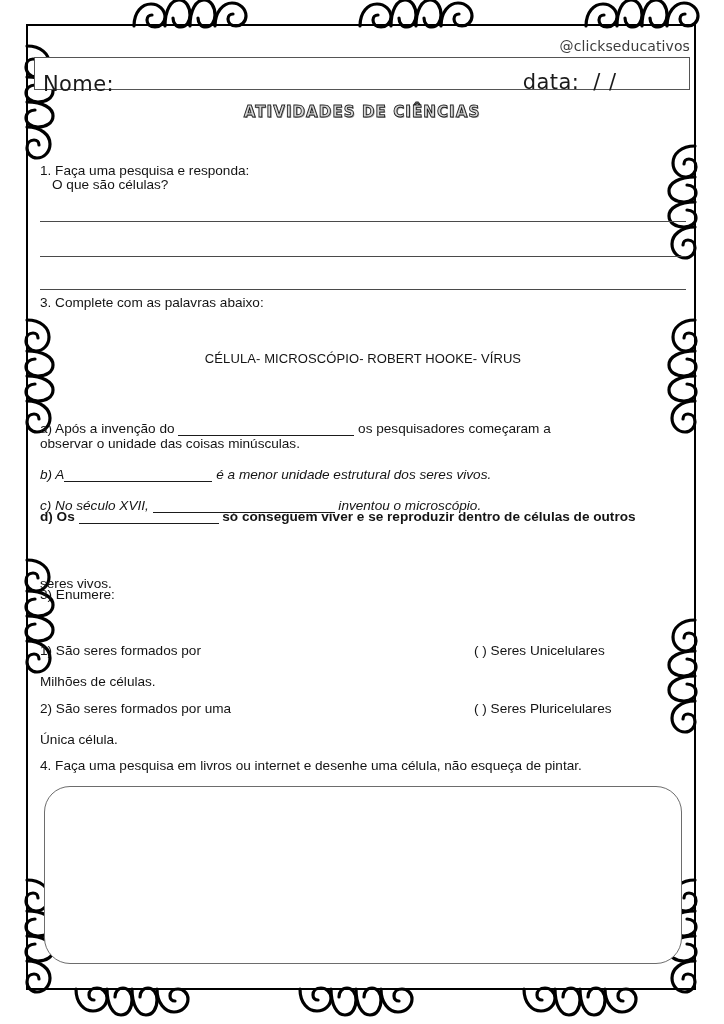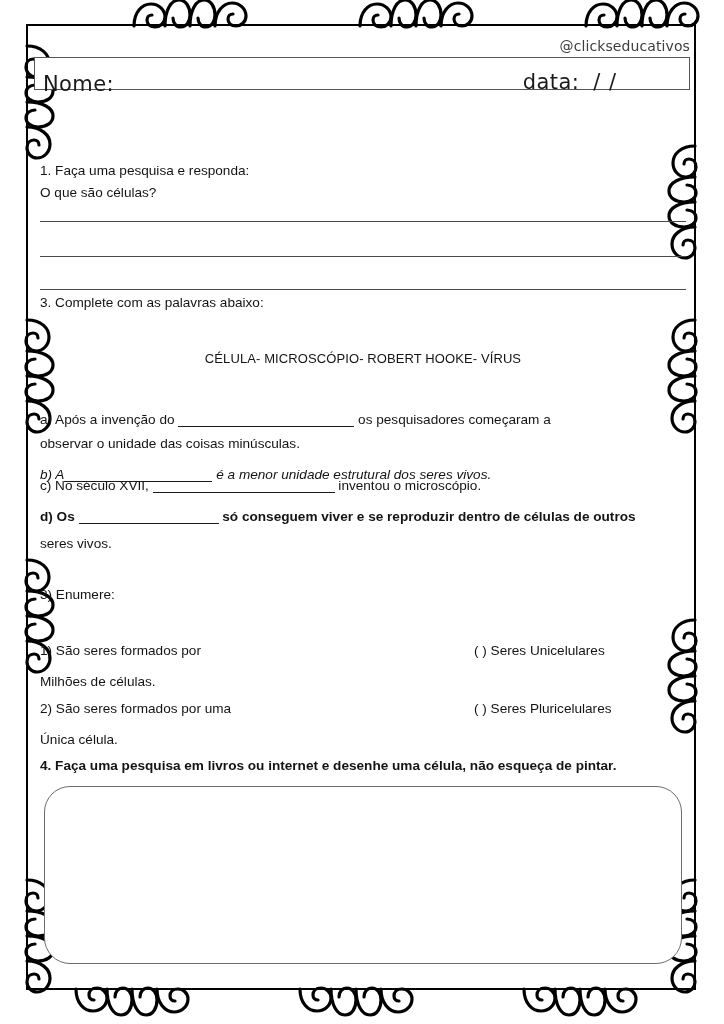--- a/index.html
+++ b/index.html
@@ -117,21 +117,21 @@
     font-size: 13.6px;
     line-height: 1.0;
     color: #141414;
   }
 
   .q-line {
     white-space: nowrap;
   }
 
   .row-q1a { position: absolute; left: 0; top: 16px; }
-  .row-q1b { position: absolute; left: 0; top: 30px; margin-top: 8px; }
+  .row-q1b { position: absolute; left: 12px; top: 30px; }
 
   .answer-line {
     position: absolute;
     left: 0;
     width: 646px;
     height: 0;
     border-top: 1px solid #4a4a4a;
   }
   #al1 { top: 73px; }
   #al2 { top: 108px; }
@@ -153,41 +153,41 @@
     position: absolute;
     left: 0;
     width: 646px;
   }
   .fill-item .ln {
     display: inline-block;
     border-bottom: 1.3px solid #1b1b1b;
     vertical-align: bottom;
     height: 13px;
   }
-  #fa  { top: 265px; }
+  #fa  { top: 274px; }
   #fa2 { top: 289px; }
   #fb  { top: 320px; font-style: italic; }
-  #fc  { top: 331px; }
+  #fc  { top: 351px; font-style: italic; }
   #fd  { top: 362px; font-weight: bold; }
-  #fd2 { top: 389px; }
+  #fd2 { top: 429px; }
   #q3  { top: 440px; }
 
   
   .match-row {
     position: absolute;
     left: 0;
     width: 646px;
   }
   .match-left  { position: absolute; left: 0; }
   .match-right { position: absolute; left: 434px; white-space: nowrap; }
   #m1  { top: 496px; }
   #m1b { top: 527px; }
   #m2  { top: 554px; }
   #m2b { top: 585px; }
-  #q4  { top: 611px; font-weight: bold; }
+  #q4  { top: 611px; }
 
   
   #draw-box {
     position: absolute;
     left: 44px;
     top: 786px;
     width: 638px;
     height: 178px;
     border: 1px solid #6d6d6d;
     border-radius: 26px;
@@ -263,20 +263,21 @@
   <div id="handle">@clickseducativos</div>
 
   <div id="name-date-box">
     <span id="name-label" class="rounded-label">Nome:</span>
     <span id="date-wrap">
       <span class="rounded-label">data:</span>
       <span id="date-slashes">/      /</span>
     </span>
   </div>
 
+  <div id="worksheet-title">ATIVIDADES DE CIÊNCIAS</div>
 
   <div id="content">
 
     <div class="row-q1a q-line">1. Faça uma pesquisa e responda:</div>
     <div class="row-q1b q-line">O que são células?</div>
 
     <div id="al1" class="answer-line"></div>
     <div id="al2" class="answer-line"></div>
     <div id="al3" class="answer-line"></div>
 

